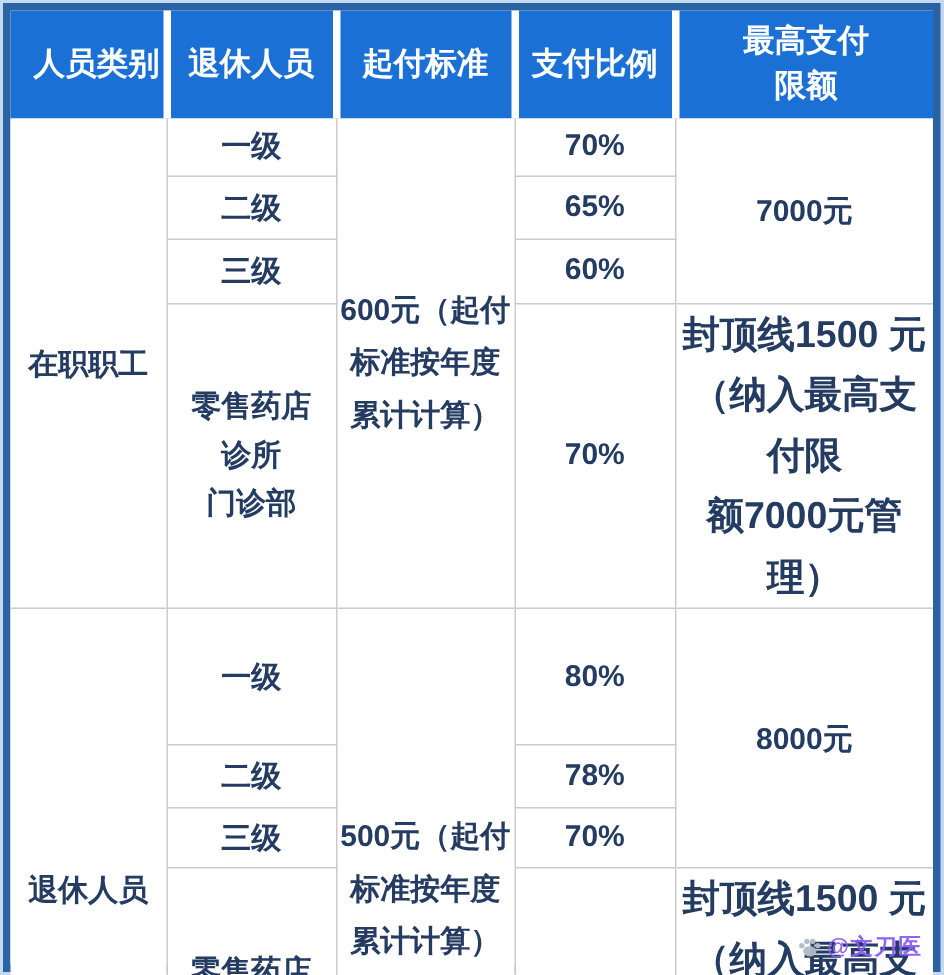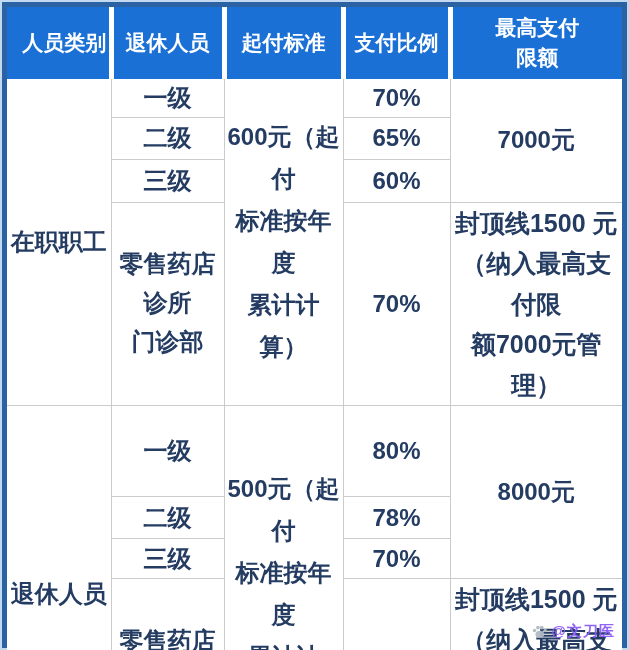--- a/index.html
+++ b/index.html
@@ -41,21 +41,21 @@
     padding: 0;
     border-left: 5px solid #ffffff;
     white-space: pre-line;
     line-height: 1.45;
   }
   th.first { border-left: none; padding-left: 13px; }
   tr.head-row { height: 72px; }
   td {
     background: #ffffff;
     color: #243b62;
-    font-size: 24px;
+    font-size: 20px;
     font-weight: 700;
     text-align: center;
     vertical-align: middle;
     padding: 0 2px;
     border-left: 1px solid #cbcbcb;
     border-top: 1px solid #cbcbcb;
   }
   td.cat { border-left: none; margin-left: 48px; }
   tr.no-top td { border-top: none; }
   .pre { white-space: pre-line; }

